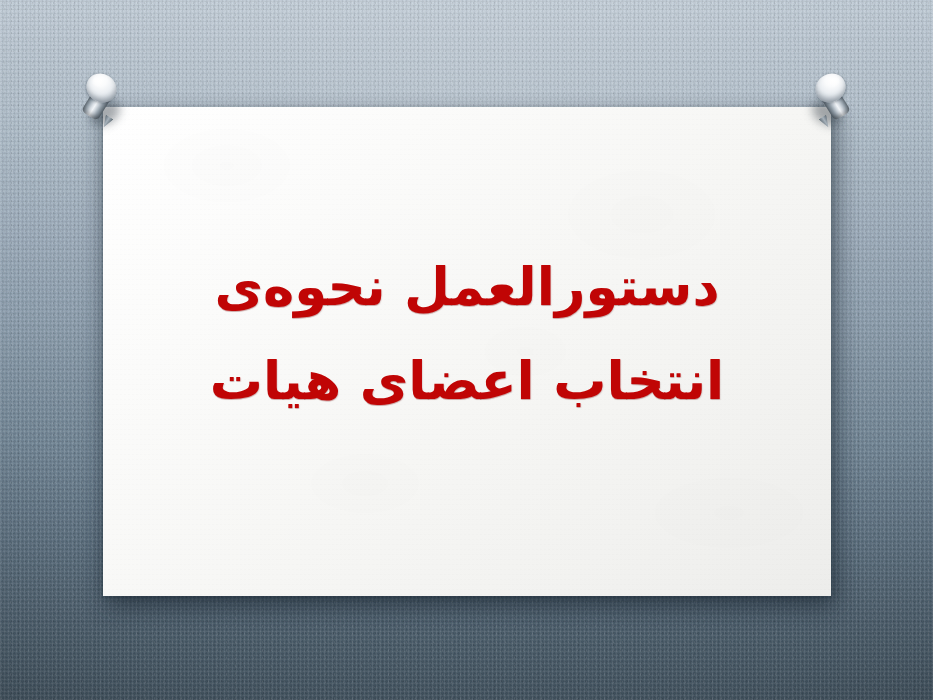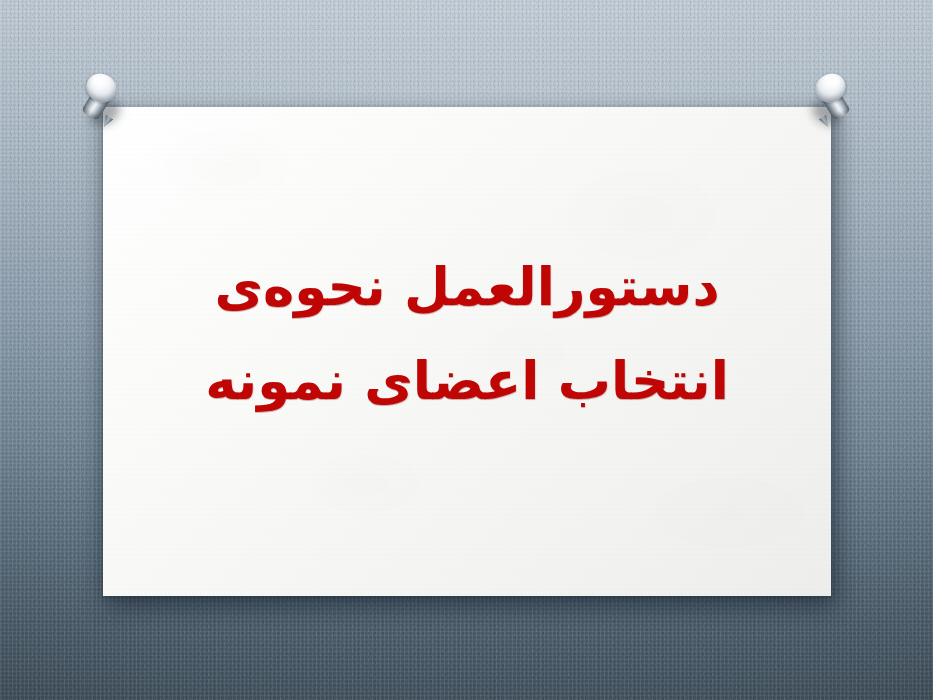--- a/index.html
+++ b/index.html
@@ -246,21 +246,21 @@
   <div class="bg-vignette"></div>
 
   <div id="paper-shadow"></div>
   <div id="paper">
     <div class="paper-tex"></div>
     <div class="paper-noise"></div>
   </div>
 
   <div id="title-block">
     <div class="title-line">دستورالعمل نحوه‌ی</div>
-    <div class="title-line">انتخاب اعضای نمونه</div>
+    <div class="title-line">انتخاب اعضای هیات</div>
   </div>
 
   <div class="pin" id="pin-left">
     <div class="pin-shadow"></div>
     <div class="pin-tip"></div>
     <div class="pin-shaft"></div>
     <div class="pin-head"></div>
     <div class="pin-head-gloss"></div>
   </div>
 

